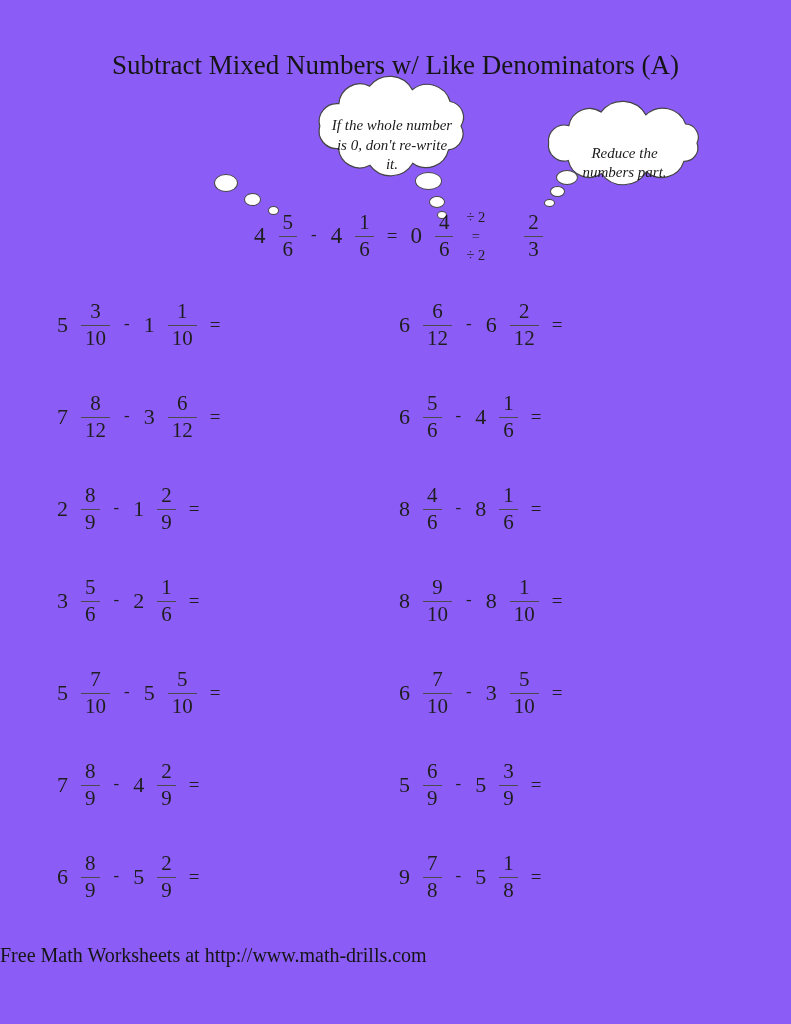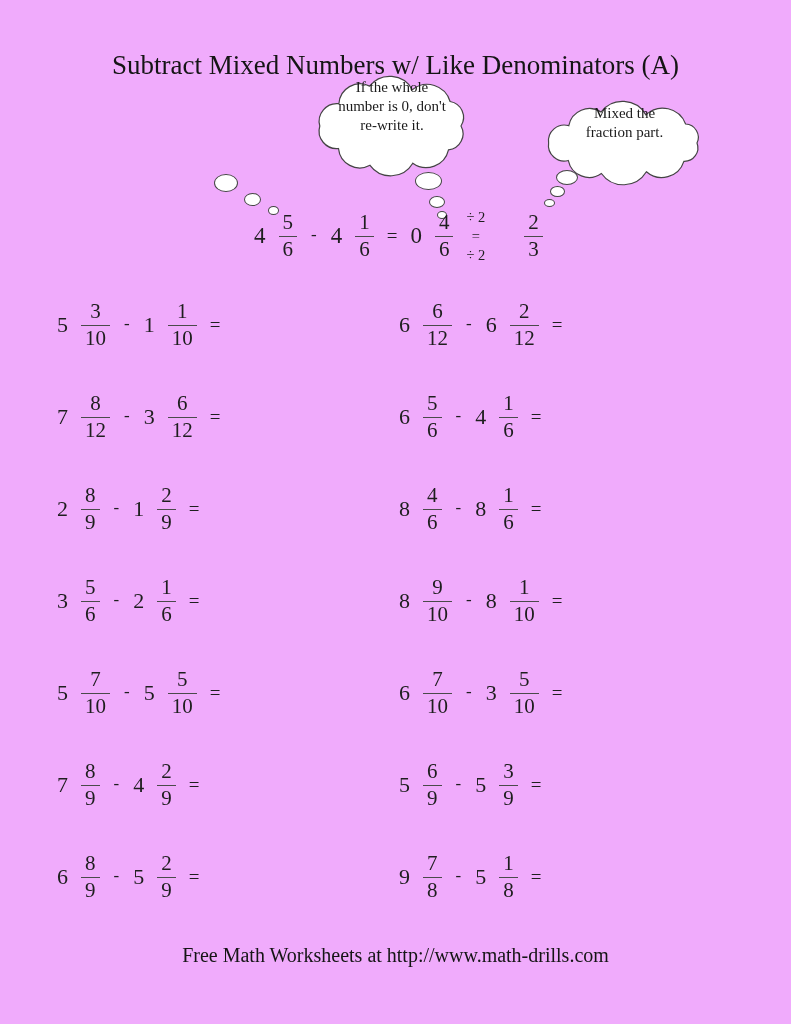--- a/index.html
+++ b/index.html
@@ -1,47 +1,47 @@
 <!DOCTYPE html>
 <html><head>
 <meta charset="utf-8">
 <style>
   html,body{margin:0;padding:0;background:#fff;}
-  .page{position:relative;width:791px;height:1024px;background:#f0abfc;overflow:hidden;
+  .page{position:relative;width:791px;height:1024px;background:#8b5cf6;overflow:hidden;
         font-family:"Liberation Serif","DejaVu Serif",serif;color:#1e1e1e;}
 
   .title{position:absolute;top:50px;left:0;width:100%;margin:0;text-align:center;
          font-size:27px;font-weight:normal;color:#151515;}
 
   
   .bubble{position:absolute;}
   .bubble svg{position:absolute;left:0;top:0;overflow:visible;}
-  .bubble-text{position:absolute;inset:0;display:flex;align-items:flex-start;justify-content:center;
-               text-align:center;font-size:15px;line-height:1.28;color:#1a1a1a;}
+  .bubble-text{position:absolute;inset:0;display:flex;align-items:flex-end;justify-content:center;
+               text-align:center;font-size:15px;line-height:1.28;color:#1a1a1a;font-style:italic;}
   .bubble-text span{display:inline-block;}
   .puff{position:absolute;border:1.2px solid #444;border-radius:50%;background:#fff;}
 
   
   .frac{display:inline-flex;flex-direction:column;text-align:center;font-size:21px;line-height:1;}
   .frac .num{padding:0 4px 3px;border-bottom:1.5px solid #4a4a4a;}
   .frac .den{padding:2px 4px 0;}
   .whole{font-size:22px;}
   .minus{font-size:17px;position:relative;top:-1px;padding:0 1px;}
   .equals{font-size:19px;}
 
   .example{position:absolute;left:254px;top:208px;display:flex;align-items:center;gap:13px;}
   .example .whole{font-size:23px;}
   .reduce{display:flex;flex-direction:column;align-items:center;font-size:14.5px;line-height:1.3;}
   .reduced-frac{margin-left:26px;}
 
   .problems{position:absolute;left:57px;top:279px;display:grid;
             grid-template-columns:342px auto;grid-auto-rows:92px;align-items:center;}
   .problem{display:flex;align-items:center;gap:13px;justify-self:start;}
 
-  .footer{position:absolute;top:944px;left:0;width:100%;text-align:center;
+  .footer{position:absolute;top:944px;left:0;width:100%;
           font-size:20px;color:#151515;}
 </style>
 </head>
 <body>
 
 <div class="page">
 
   <h1 class="title">Subtract Mixed Numbers w/ Like Denominators (A)</h1>
 
 
@@ -52,21 +52,21 @@
     <div class="bubble-text">
         <span style="width:122px">If the whole number is 0, don't re-write it.</span>
       </div>
   </div>
 
   <div class="bubble" style="left:543px;top:104px;width:163px;height:78px">
     <svg class="cloud" width="163" height="78" viewBox="0 0 163 78">
         <path d="M 154.0 39.0 A 13.6 13.6 0 0 1 140.9 57.4 A 23.3 23.3 0 0 1 103.4 67.8 A 27.0 27.0 0 0 1 58.4 69.5 A 21.3 21.3 0 0 1 25.3 56.5 A 15.8 15.8 0 0 1 5.6 39.0 A 15.9 15.9 0 0 1 25.8 21.7 A 21.0 21.0 0 0 1 58.0 8.1 A 27.0 27.0 0 0 1 102.9 10.9 A 24.4 24.4 0 0 1 142.6 20.0 A 13.3 13.3 0 0 1 154.0 39.0 Z" fill="#fff" stroke="#444" stroke-width="1.2"></path>
       </svg>
     <div class="bubble-text">
-        <span style="width:110px">Mixed the fraction part.</span>
+        <span style="width:110px">Reduce the numbers part.</span>
       </div>
   </div>
 
   <div class="puff" style="left:214px;top:174px;width:22px;height:16px"></div>
   <div class="puff" style="left:244px;top:193px;width:15px;height:11px"></div>
   <div class="puff" style="left:268px;top:206px;width:9px;height:7px"></div>
 
   <div class="puff" style="left:415px;top:172px;width:25px;height:16px"></div>
   <div class="puff" style="left:429px;top:196px;width:14px;height:10px"></div>
   <div class="puff" style="left:437px;top:211px;width:8px;height:6px"></div>

